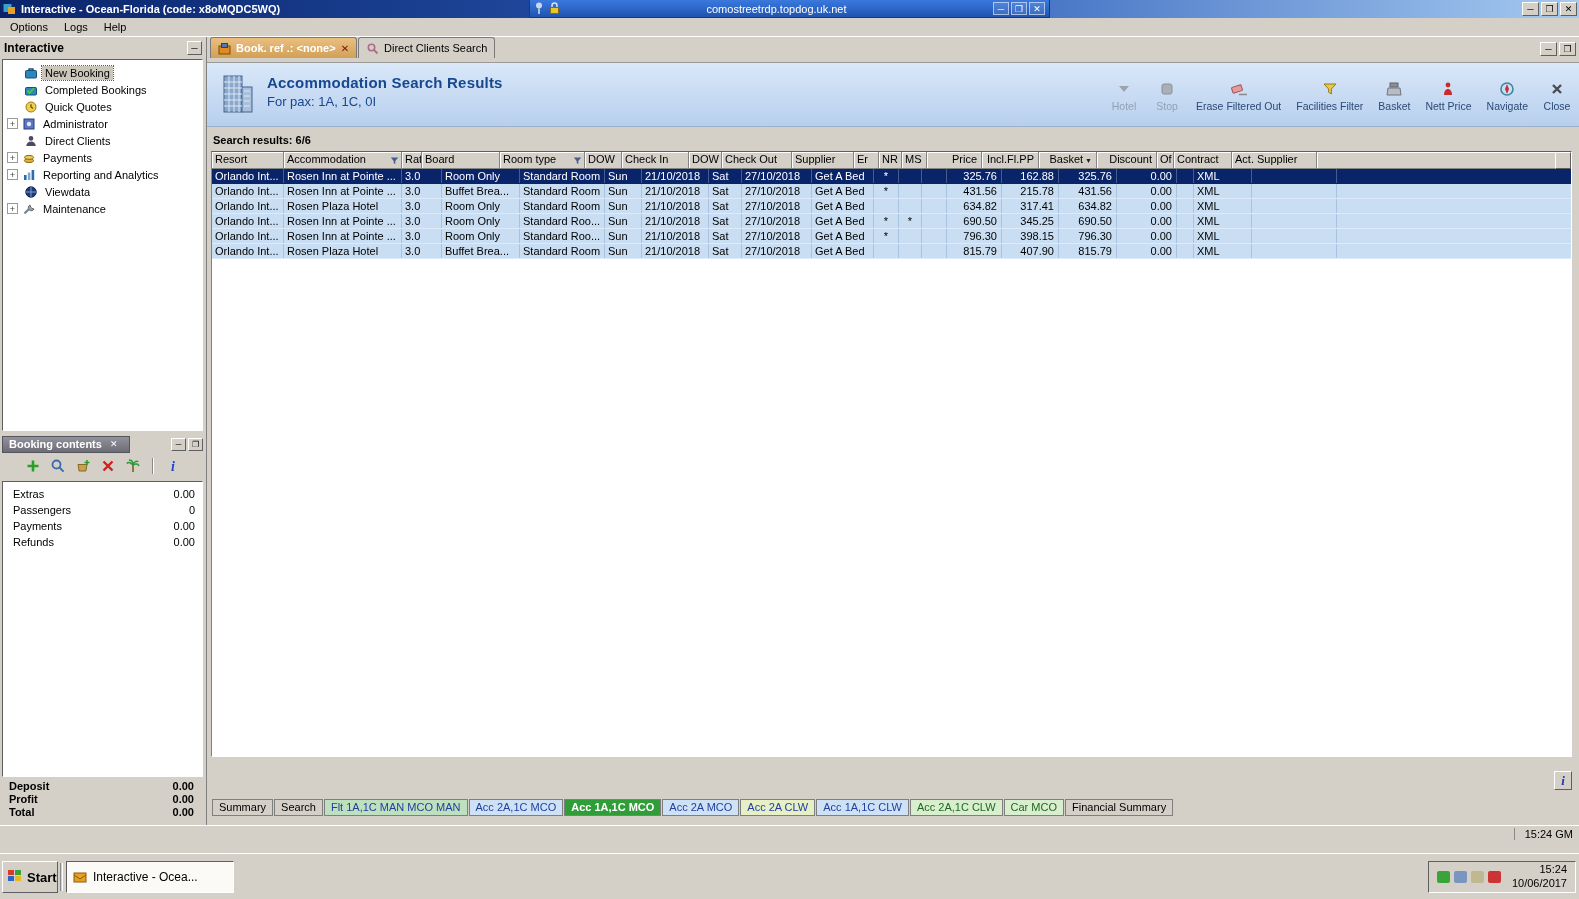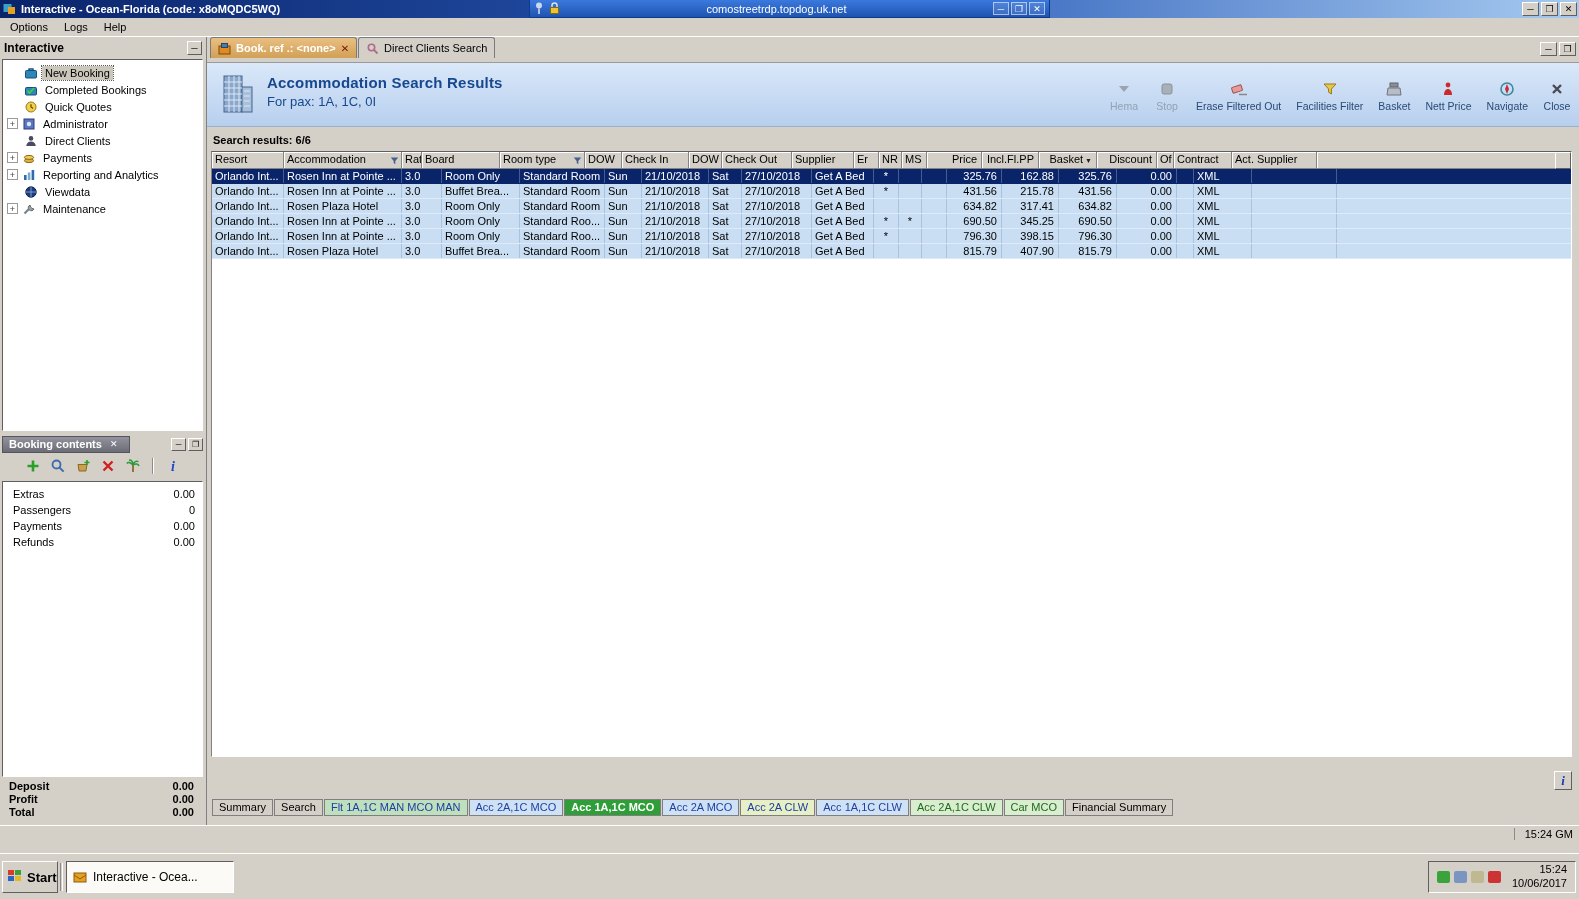--- a/index.html
+++ b/index.html
@@ -389,21 +389,21 @@
         <div class="rh-title">Accommodation Search Results</div>
         <div class="rh-sub">For pax: 1A, 1C, 0I</div>
       </div>
       <div class="hdr-toolbar" id="hdrToolbar">
           <div class="tbtn disabled">
             <div class="ticon">
               <svg width="16" height="16">
                 <path d="M3 5h10L8 11z" fill="#9aa4ae"></path>
               </svg>
             </div>
-            <div class="tlabel">Hema</div>
+            <div class="tlabel">Hotel</div>
           </div>
           <div class="tbtn disabled">
             <div class="ticon">
               <svg width="16" height="16">
                 <rect x="3" y="3" width="10" height="10" rx="2" fill="#a8b0b8" stroke="#8a9298"></rect>
               </svg>
             </div>
             <div class="tlabel">Stop</div>
           </div>
           <div class="tbtn">

